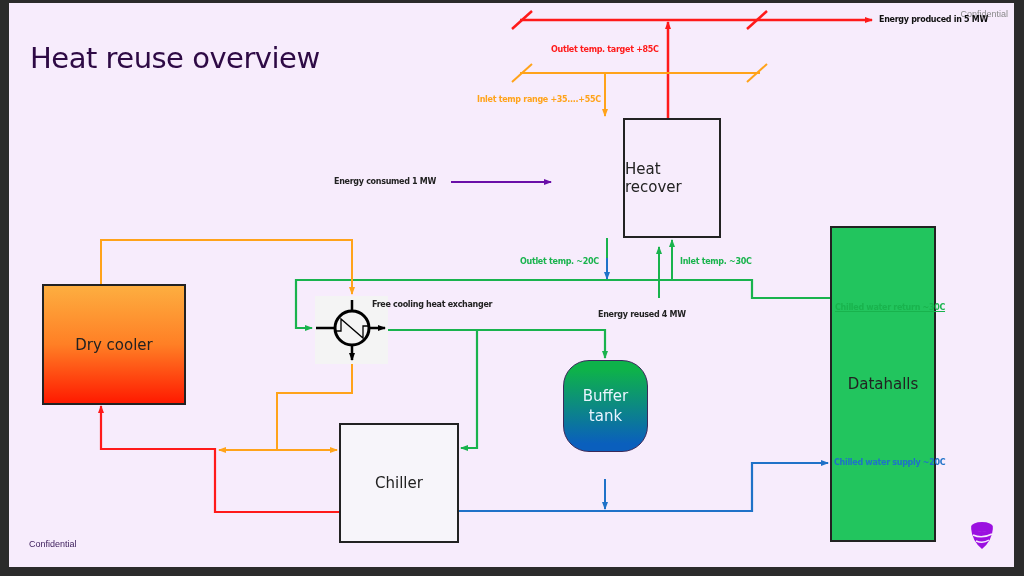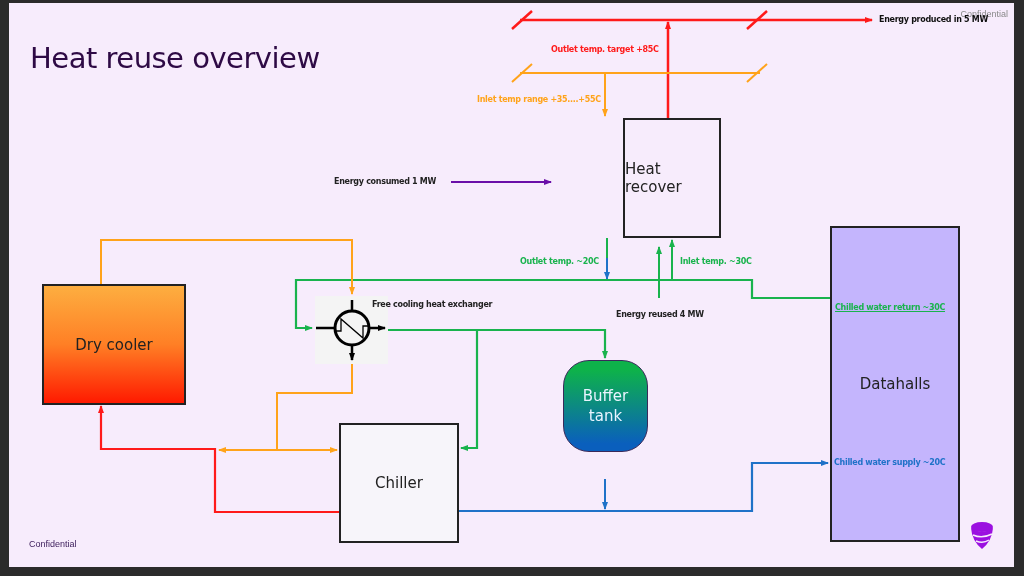--- a/index.html
+++ b/index.html
@@ -112,27 +112,27 @@
   <div class="box" style="left:33px; top:281px; width:144px; height:121px; background:linear-gradient(#fdae40,#ff7f25 50%,#ff1a00);">
     <span>Dry cooler</span>
   </div>
   <div class="box" style="left:330px; top:420px; width:120px; height:120px; background:#f7f5fa;text-align:center;">
     <span>Chiller</span>
   </div>
   <div class="box" style="left:554px; top:357px; width:85px; height:92px; border-width:1.5px; border-color:#3a2a5a; border-radius:26px; background:linear-gradient(#0eb24a 10%,#0a5fbd 92%); flex-direction:column; color:#eef;">
     <span style="color:#e8f4ff; line-height:20px;">Buffer</span>
     <span style="color:#e8f4ff; line-height:20px;">tank</span>
   </div>
-  <div class="box" style="left:821px; top:223px; width:130px; height:316px; background:#c4b5fd; align-items:flex-start; padding-top:147px;">
+  <div class="box" style="left:821px; top:223px; width:106px; height:316px; background:#22c55e; align-items:flex-start; padding-top:147px;">
     <span>Datahalls</span>
   </div>
 
   <div class="lbl" style="left:870px; top:12px; color:#111;">Energy produced in 5 MW</div>
   <div class="lbl" style="left:542px; top:42px; color:#ff1a1a;text-align:right;">Outlet temp. target +85C</div>
   <div class="lbl" style="left:468px; top:92px; color:#ffa31a;">Inlet temp range +35....+55C</div>
   <div class="lbl" style="left:325px; top:174px; color:#222;">Energy consumed 1 MW</div>
   <div class="lbl" style="left:511px; top:254px; color:#19b34d;">Outlet temp. ~20C</div>
   <div class="lbl" style="left:671px; top:254px; color:#19b34d;">Inlet temp. ~30C</div>
-  <div class="lbl" style="left:607px; top:307px; color:#222;">Energy reused 4 MW</div>
+  <div class="lbl" style="left:589px; top:307px; color:#222;">Energy reused 4 MW</div>
   <div class="lbl" style="left:363px; top:297px; color:#222;">Free cooling heat exchanger</div>
   <div class="lbl" style="left:826px; top:300px; color:#19b34d;text-decoration:underline;">Chilled water return ~30C</div>
   <div class="lbl" style="left:825px; top:455px; color:#1f72c8;">Chilled water supply ~20C</div>
 </div>
 
 </body></html>

